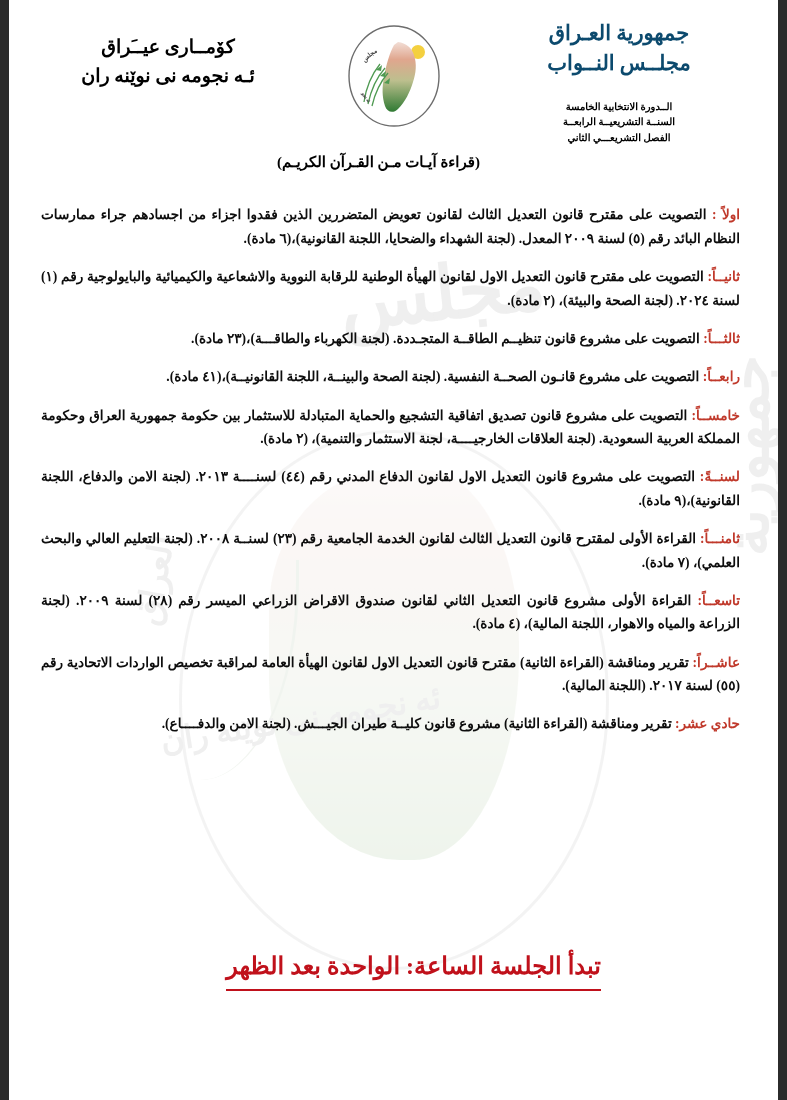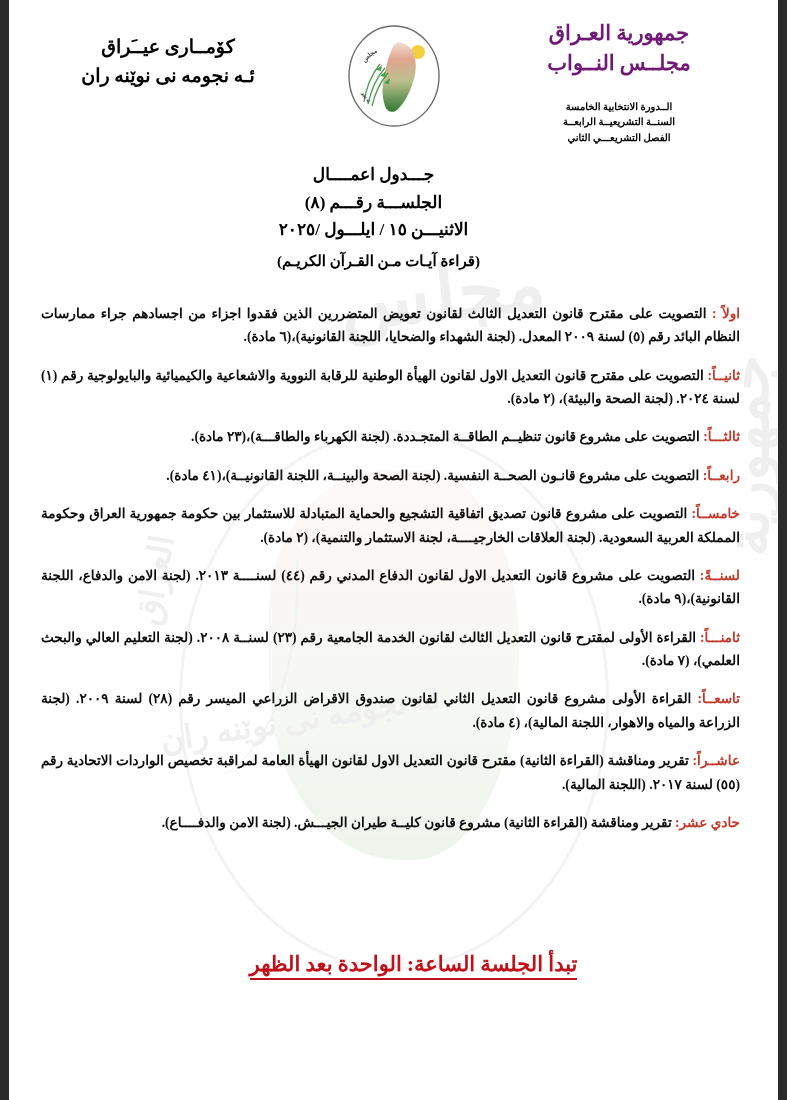--- a/index.html
+++ b/index.html
@@ -87,21 +87,21 @@
   }
   .mast-side { width: 250px; }
   .mast-right { text-align: center; }
   .mast-left  { text-align: center; padding-top: 14px; }
 
   .big-line {
     font-weight: bold;
     font-size: 21px;
     letter-spacing: 1px;
     line-height: 1.45;
-    color: #701a75;
+    color: #0c4a6e;
   }
   .sub-block {
     margin-top: 20px;
     font-weight: bold;
     font-size: 10px;
     line-height: 1.55;
     color: #000;
     text-align: center;
   }
   .kurd-line {
@@ -165,24 +165,24 @@
   .footer-note {
     position: absolute;
     left: 0; right: 0;
     top: 952px;
     text-align: center;
     padding-left: 40px;
   }
   .footer-note span {
     color: #c0111b;
     font-weight: bold;
-    font-size: 21px;
+    font-size: 24px;
     letter-spacing: 0.6px;
     border-bottom: 2px solid #c0111b;
-    padding-bottom: 2px;
+    padding-bottom: 10px;
     text-align: center;
   }
 </style>
 </head>
 <body>
 
 <div class="page">
 
   <div class="watermark">
     <div class="wm-oval"></div>
@@ -241,25 +241,20 @@
           </text>
         </svg>
       </div>
 
       <div class="mast-side mast-left">
         <div class="kurd-line">كۆمــارى عيــَراق</div>
         <div class="kurd-line">ئـه نجومه نى نوێنه ران</div>
       </div>
     </div>
 
-    <div class="doc-title">
-      <div>جـــدول اعمــــال</div>
-      <div>الجلســـة رقـــم (٨)</div>
-      <div>الاثنيـــن ١٥ /  ايلـــول /٢٠٢٥</div>
-    </div>
 
     <div class="quran">(قراءة آيـات مـن القـرآن الكريـم)</div>
 
     <div class="agenda">
 
       <p class="item">
         <span class="ord">اولاً  :</span>
         <span class="body">التصويت على مقترح قانون التعديل الثالث لقانون تعويض المتضررين الذين فقدوا اجزاء من اجسادهم جراء ممارسات النظام البائد رقم (٥) لسنة ٢٠٠٩ المعدل. (لجنة الشهداء والضحايا، اللجنة القانونية)،(٦ مادة).</span>
       </p>
 

